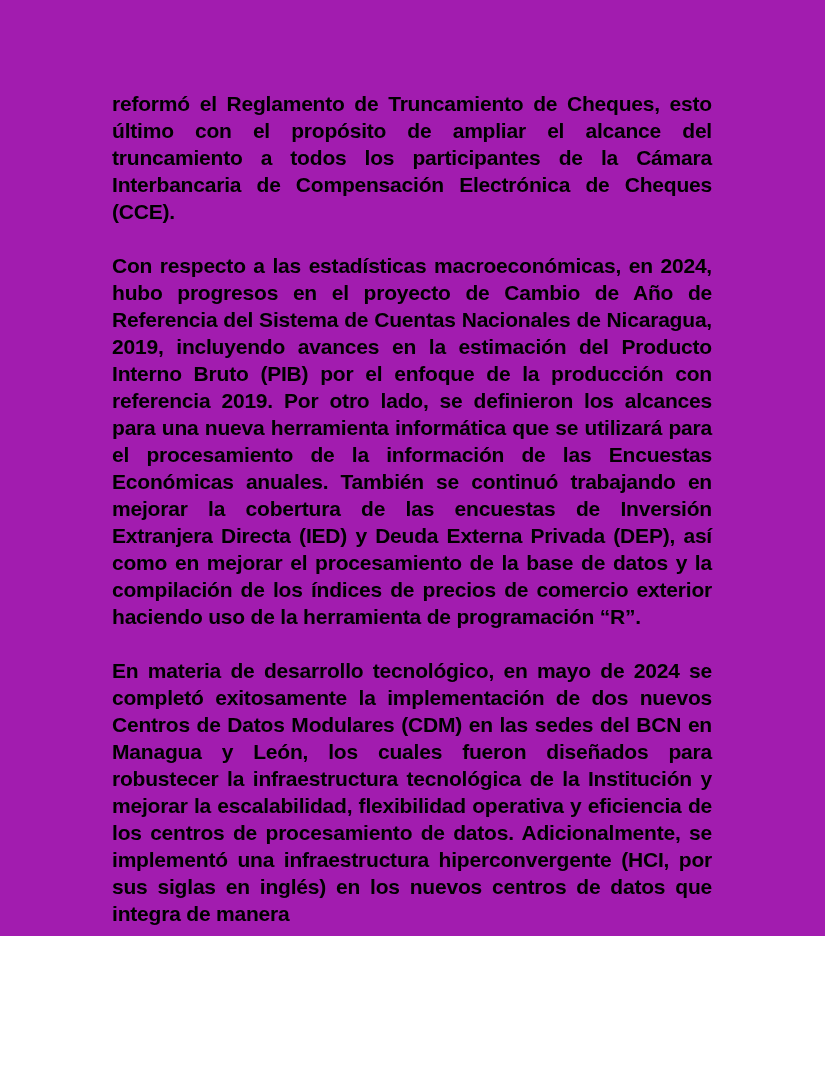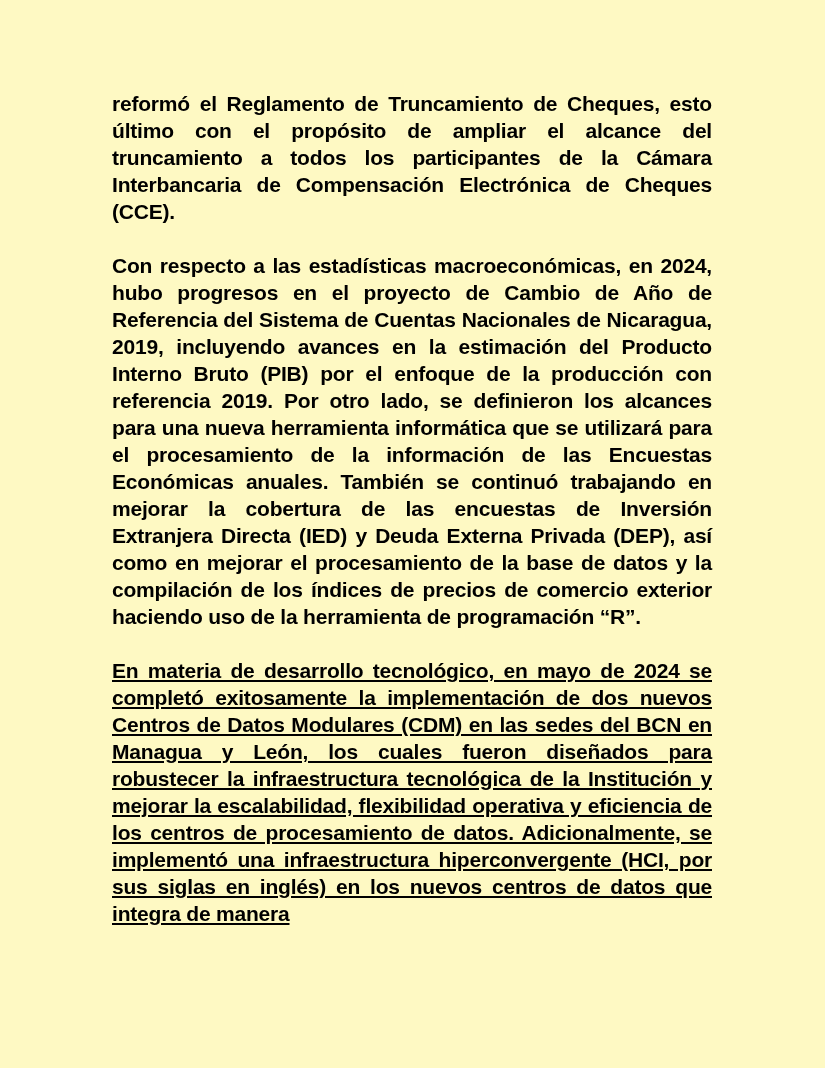--- a/index.html
+++ b/index.html
@@ -3,22 +3,22 @@
 <meta charset="utf-8">
 <style>
   html, body {
     margin: 0;
     padding: 0;
     background: #ffffff;
   }
   .page {
     position: relative;
     width: 825px;
-    height: 1068px;
-    background: #fef9c3;
+    height: 936px;
+    background: #a21caf;
     overflow: hidden;
   }
   .text-block {
     position: absolute;
     left: 112px;
     top: 90px;
     width: 600px;
   }
   .text-block p {
     margin: 0 0 27px 0;
@@ -26,21 +26,20 @@
     font-weight: bold;
     font-size: 21px;
     line-height: 27px;
     color: #000000;
     text-align: justify;
     text-justify: inter-word;
     letter-spacing: -0.2px;
   }
   .text-block p:last-child {
     margin-bottom: 0;
-    text-decoration: underline;
   }
 </style>
 </head>
 <body>
 
 <div class="page">
   <div class="text-block">
     <p>reformó el Reglamento de Truncamiento de Cheques, esto último con el propósito de ampliar el alcance del truncamiento a todos los participantes de la Cámara Interbancaria de Compensación Electrónica de Cheques (CCE).</p>
     <p>Con respecto a las estadísticas macroeconómicas, en 2024, hubo progresos en el proyecto de Cambio de Año de Referencia del Sistema de Cuentas Nacionales de Nicaragua, 2019, incluyendo avances en la estimación del Producto Interno Bruto (PIB) por el enfoque de la producción con referencia 2019. Por otro lado, se definieron los alcances para una nueva herramienta informática que se utilizará para el procesamiento de la información de las Encuestas Económicas anuales. También se continuó trabajando en mejorar la cobertura de las encuestas de Inversión Extranjera Directa (IED) y Deuda Externa Privada (DEP), así como en mejorar el procesamiento de la base de datos y la compilación de los índices de precios de comercio exterior haciendo uso de la herramienta de programación “R”.</p>
     <p>En materia de desarrollo tecnológico, en mayo de 2024 se completó exitosamente la implementación de dos nuevos Centros de Datos Modulares (CDM) en las sedes del BCN en Managua y León, los cuales fueron diseñados para robustecer la infraestructura tecnológica de la Institución y mejorar la escalabilidad, flexibilidad operativa y eficiencia de los centros de procesamiento de datos. Adicionalmente, se implementó una infraestructura hiperconvergente (HCI, por sus siglas en inglés) en los nuevos centros de datos que integra de manera</p>

